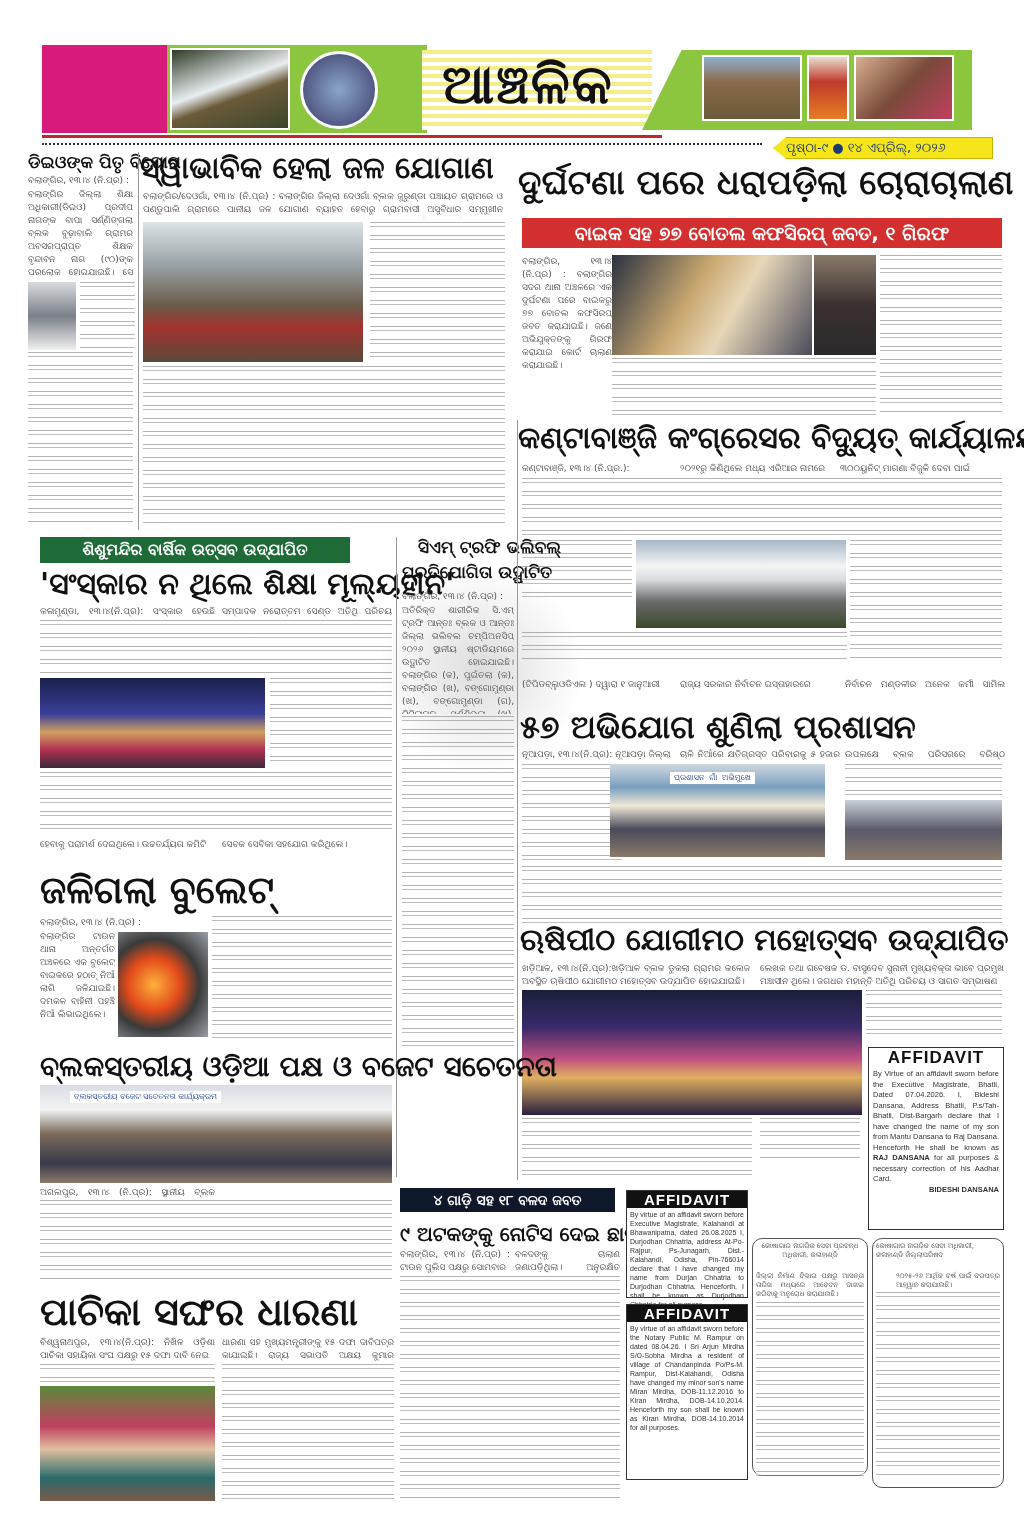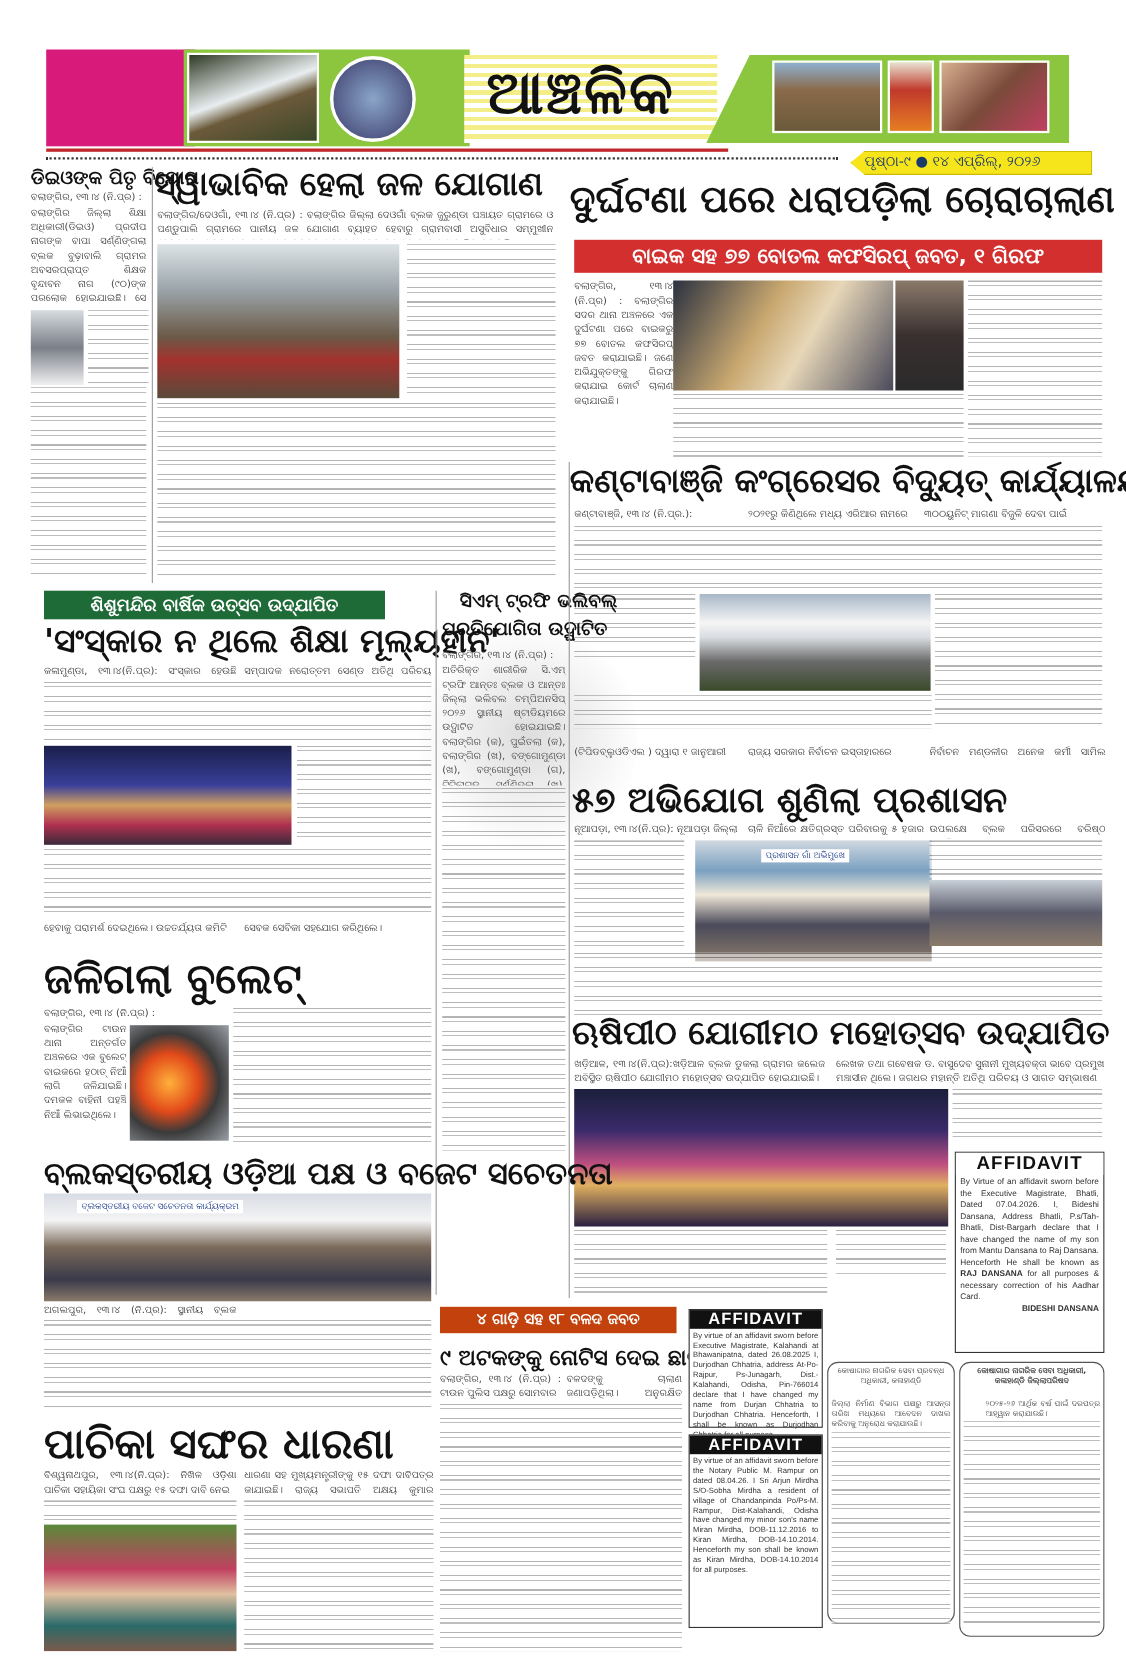--- a/index.html
+++ b/index.html
@@ -111,21 +111,21 @@
 <div class="abs text text-lines" style="left:402px;top:716px;width:112px;height:330px;"></div>
 <div class="abs watermark"></div>
 <div class="abs vrule" style="left:396px;top:537px;height:640px;"></div>
 <div class="abs vrule" style="left:517px;top:420px;height:760px;"></div>
 
 <div class="abs h-big" style="left:520px;top:708px;font-size:32px;">୫୭ ଅଭିଯୋଗ ଶୁଣିଲା ପ୍ରଶାସନ</div>
 <div class="abs text" style="left:522px;top:748px;width:150px;height:14px;">ନୂଆପଡ଼ା, ୧୩।୪(ନି.ପ୍ର): ନୂଆପଡ଼ା ଜିଲ୍ଲା</div>
 <div class="abs text" style="left:680px;top:748px;width:160px;height:14px;">ଚାଳି ନିଆଁରେ କ୍ଷତିଗ୍ରସ୍ତ ପରିବାରକୁ ୫ ହଜାର ଟଙ୍କା</div>
 <div class="abs text" style="left:845px;top:748px;width:160px;height:14px;">ଉପଲକ୍ଷେ ବ୍ଲକ ପରିସରରେ ବରିଷ୍ଠ ନାଗରିକଙ୍କ</div>
 <div class="abs text text-lines" style="left:522px;top:764px;width:100px;height:100px;"></div>
-<div class="abs photo" style="left:632px;top:764px;width:215px;height:110px;background:linear-gradient(180deg,#d0d8e0,#7aa0c0 25%,#f0e8d8 45%,#4a4a5a 70%,#8a7a6a);">
+<div class="abs photo" style="left:610px;top:764px;width:215px;height:93px;background:linear-gradient(180deg,#d0d8e0,#7aa0c0 25%,#f0e8d8 45%,#4a4a5a 70%,#8a7a6a);font-family:Liberation Mono, monospace;">
   <div class="abs" style="left:60px;top:8px;font-size:8px;color:#1a3a8a;background:#fff;padding:1px 4px;">ପ୍ରଶାସନ ଗାଁ ଅଭିମୁଖେ</div>
 </div>
 <div class="abs photo" style="left:845px;top:800px;width:157px;height:60px;background:linear-gradient(180deg,#c8d0d8,#5a5a6a 50%,#8a7a6a);"></div>
 <div class="abs text text-lines" style="left:845px;top:764px;width:157px;height:34px;"></div>
 <div class="abs text text-lines" style="left:522px;top:866px;width:480px;height:58px;"></div>
 
 <div class="abs h-big" style="left:40px;top:868px;font-size:38px;">ଜଳିଗଲା ବୁଲେଟ୍</div>
 <div class="abs text" style="left:40px;top:916px;width:160px;height:14px;">ବଲାଙ୍ଗିର, ୧୩।୪ (ନି.ପ୍ର) :</div>
 <div class="abs text" style="left:40px;top:930px;width:75px;height:110px;">ବଲାଙ୍ଗିର ଟାଉନ ଥାନା ଅନ୍ତର୍ଗତ ଅଞ୍ଚଳରେ ଏକ ବୁଲେଟ୍ ବାଇକରେ ହଠାତ୍ ନିଆଁ ଲାଗି ଜଳିଯାଇଛି। ଦମକଳ ବାହିନୀ ପହଞ୍ଚି ନିଆଁ ଲିଭାଇଥିଲେ।</div>
 <div class="abs photo" style="left:118px;top:932px;width:90px;height:105px;background:radial-gradient(circle at 40% 50%,#ffb03a,#e24a1a 35%,#3a3a3a 60%,#9aa0a8);"></div>
@@ -141,21 +141,21 @@
 <div class="abs text text-lines" style="left:522px;top:1118px;width:230px;height:60px;"></div>
 <div class="abs text text-lines" style="left:760px;top:1118px;width:100px;height:40px;"></div>
 
 <div class="abs h-big" style="left:40px;top:1050px;font-size:28px;">ବ୍ଲକସ୍ତରୀୟ ଓଡ଼ିଆ ପକ୍ଷ ଓ ବଜେଟ ସଚେତନତା</div>
 <div class="abs photo" style="left:40px;top:1085px;width:352px;height:98px;background:linear-gradient(180deg,#d8dce4,#f4f4f4 25%,#7a6a5a 50%,#3a3a4a 80%,#8a7a6a);">
   <div class="abs" style="left:30px;top:6px;font-size:8px;color:#1a3a8a;background:#fff;padding:1px 4px;">ବ୍ଲକସ୍ତରୀୟ ବଜେଟ ସଚେତନତା କାର୍ଯ୍ୟକ୍ରମ</div>
 </div>
 <div class="abs text" style="left:40px;top:1186px;width:175px;height:14px;">ଅଗଲପୁର, ୧୩।୪ (ନି.ପ୍ର): ସ୍ଥାନୀୟ ବ୍ଲକ ସଭିକକ୍ଷ</div>
 <div class="abs text text-lines" style="left:40px;top:1200px;width:352px;height:80px;"></div>
 
-<div class="abs band" style="left:400px;top:1188px;width:215px;height:24px;background:#c2410c;font-size:14px;line-height:24px;">୪ ଗାଡ଼ି ସହ ୧୮ ବଳଦ ଜବତ</div>
+<div class="abs band" style="left:400px;top:1188px;width:215px;height:24px;background:#0f172a;font-size:14px;line-height:24px;">୪ ଗାଡ଼ି ସହ ୧୮ ବଳଦ ଜବତ</div>
 <div class="abs h-big" style="left:400px;top:1222px;font-size:20px;">୯ ଅଟକଙ୍କୁ ନୋଟିସ ଦେଇ ଛାଡ଼ିଲା ପୁଲିସ</div>
 <div class="abs text" style="left:400px;top:1248px;width:110px;height:14px;">ବଲାଙ୍ଗିର, ୧୩।୪ (ନି.ପ୍ର) : ବଲାଙ୍ଗିର</div>
 <div class="abs text" style="left:400px;top:1261px;width:110px;height:14px;">ଟାଉନ ପୁଲିସ ପକ୍ଷରୁ ସୋମବାର</div>
 <div class="abs text" style="left:515px;top:1248px;width:105px;height:14px;">ବଳଦଙ୍କୁ ଚାଲାଣ କରାଯାଉଥିବା</div>
 <div class="abs text" style="left:515px;top:1261px;width:105px;height:14px;">ଜଣାପଡ଼ିଥିଲା। ଅନୁରକ୍ଷିତ ଭାବେ ଗୋ</div>
 <div class="abs text text-lines" style="left:400px;top:1276px;width:220px;height:225px;"></div>
 
 <div class="abs h-big" style="left:40px;top:1290px;font-size:38px;">ପାଚିକା ସଙ୍ଘର ଧାରଣା</div>
 <div class="abs text" style="left:40px;top:1336px;width:175px;height:14px;">ବିଶ୍ୱନାଥପୁର, ୧୩।୪(ନି.ପ୍ର): ନିଖିଳ ଓଡ଼ିଶା ଏମ୍ଡିଏମ୍</div>
 <div class="abs text" style="left:40px;top:1349px;width:175px;height:14px;">ପାଚିକା ସହାୟିକା ସଂଘ ପକ୍ଷରୁ ୧୫ ଦଫା ଦାବି ନେଇ</div>
@@ -184,16 +184,16 @@
     <div style="text-align:right;font-weight:bold;">BIDESHI DANSANA</div>
   </div>
 </div>
 
 <div class="abs notice" style="left:752px;top:1238px;width:116px;height:238px;">
   <div class="text" style="font-size:7px;line-height:9px;text-align:center;padding:3px;height:30px;">କୋଷାଗାର ନାଗରିକ ସେବା ପ୍ରବନ୍ଧ ଅଧିକାରୀ, କଳାହାଣ୍ଡି</div>
   <div class="text" style="font-size:7px;line-height:9px;padding:3px;height:30px;">ଜିଲ୍ଲା ନିର୍ମାଣ ବିଭାଗ ପକ୍ଷରୁ ଆସନ୍ତା ତାରିଖ ମଧ୍ୟରେ ଆବେଦନ ଦାଖଲ କରିବାକୁ ଅନୁରୋଧ କରାଯାଉଛି।</div>
   <div class="text text-lines" style="margin:3px;height:175px;"></div>
 </div>
 <div class="abs notice" style="left:872px;top:1238px;width:132px;height:250px;">
-  <div class="text" style="font-size:7px;line-height:9px;text-align:center;padding:3px;height:30px;font-weight:bold;">କୋଷାଗାର ନାଗରିକ ସେବା ଅଧିକାରୀ, କଳାହାଣ୍ଡି ଜିଲ୍ଲାପରିଷଦ</div>
+  <div class="text" style="font-size:7px;line-height:9px;text-align:left;padding:3px;height:30px;">କୋଷାଗାର ନାଗରିକ ସେବା ଅଧିକାରୀ, କଳାହାଣ୍ଡି ଜିଲ୍ଲାପରିଷଦ</div>
   <div class="text" style="font-size:7px;line-height:9px;padding:3px;height:20px;margin-left:20px;">୨୦୨୫-୨୬ ଆର୍ଥିକ ବର୍ଷ ପାଇଁ ଦରପତ୍ର ଆହ୍ୱାନ କରାଯାଉଛି।</div>
   <div class="text text-lines" style="margin:3px;height:185px;"></div>
 </div>
 
 </body></html>

